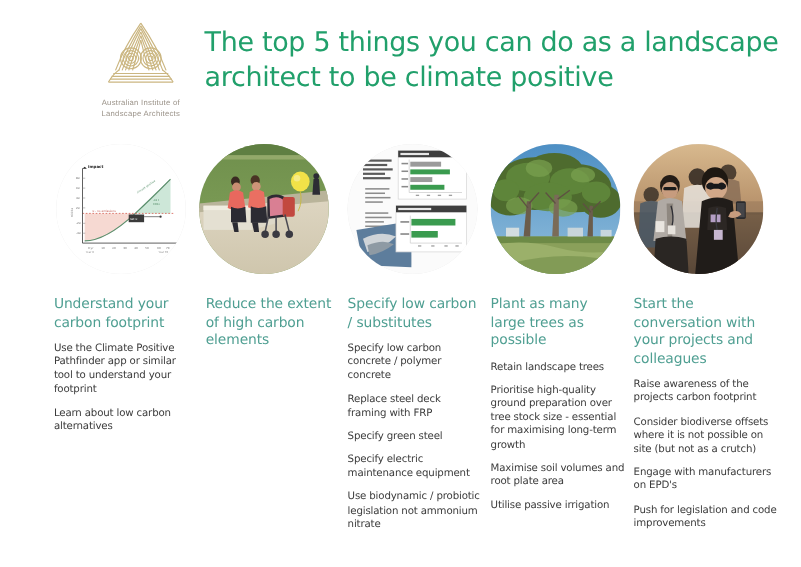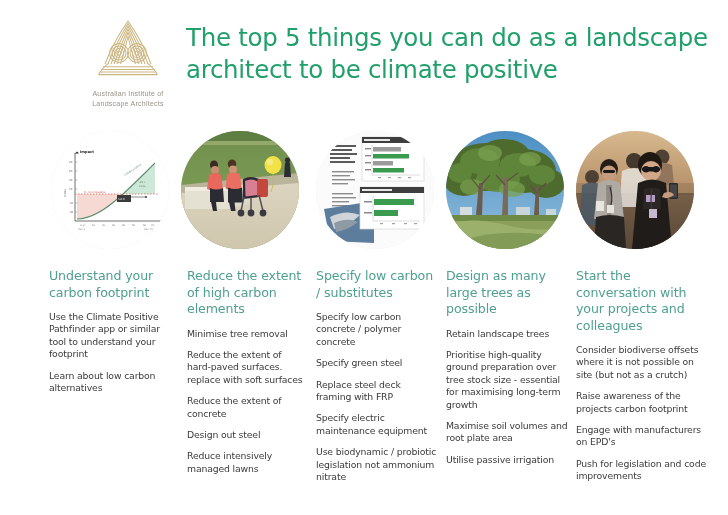--- a/index.html
+++ b/index.html
@@ -462,54 +462,47 @@
     <div class="column" style="left:49px; width:126px">
       <div class="col-heading">Understand your carbon footprint</div>
       <div class="col-items">
         <div class="col-item">Use the Climate Positive Pathfinder app or similar tool to understand your footprint</div>
         <div class="col-item">Learn about low carbon alternatives</div>
       </div>
     </div>
 
     <div class="column" style="left:187px; width:118px">
       <div class="col-heading">Reduce the extent of high carbon elements</div>
-      <div class="col-items">
-        <div class="col-item">Minimise tree removal</div>
-        <div class="col-item">Reduce the extent of hard-paved surfaces. replace with soft surfaces</div>
-        <div class="col-item">Reduce the extent of concrete</div>
-        <div class="col-item">Design out steel</div>
-        <div class="col-item">Reduce intensively managed lawns</div>
-      </div>
     </div>
 
     <div class="column" style="left:316px; width:122px">
       <div class="col-heading">Specify low carbon / substitutes</div>
       <div class="col-items">
         <div class="col-item">Specify low carbon concrete / polymer concrete</div>
+        <div class="col-item">Replace steel deck framing with FRP</div>
         <div class="col-item">Specify green steel</div>
-        <div class="col-item">Replace steel deck framing with FRP</div>
         <div class="col-item">Specify electric maintenance equipment</div>
         <div class="col-item">Use biodynamic / probiotic legislation not ammonium nitrate</div>
       </div>
     </div>
 
     <div class="column" style="left:446px; width:122px">
-      <div class="col-heading">Design as many large trees as possible</div>
+      <div class="col-heading">Plant as many large trees as possible</div>
       <div class="col-items">
         <div class="col-item">Retain landscape trees</div>
         <div class="col-item">Prioritise high-quality ground preparation over tree stock size - essential for maximising long-term growth</div>
         <div class="col-item">Maximise soil volumes and root plate area</div>
         <div class="col-item">Utilise passive irrigation</div>
       </div>
     </div>
 
     <div class="column" style="left:576px; width:132px">
       <div class="col-heading">Start the conversation with your projects and colleagues</div>
       <div class="col-items">
+        <div class="col-item">Raise awareness of the projects carbon footprint</div>
         <div class="col-item">Consider biodiverse offsets where it is not possible on site (but not as a crutch)</div>
-        <div class="col-item">Raise awareness of the projects carbon footprint</div>
         <div class="col-item">Engage with manufacturers on EPD's</div>
         <div class="col-item">Push for legislation and code improvements</div>
       </div>
     </div>
 
   </div>
 </div>
 
 </body></html>

